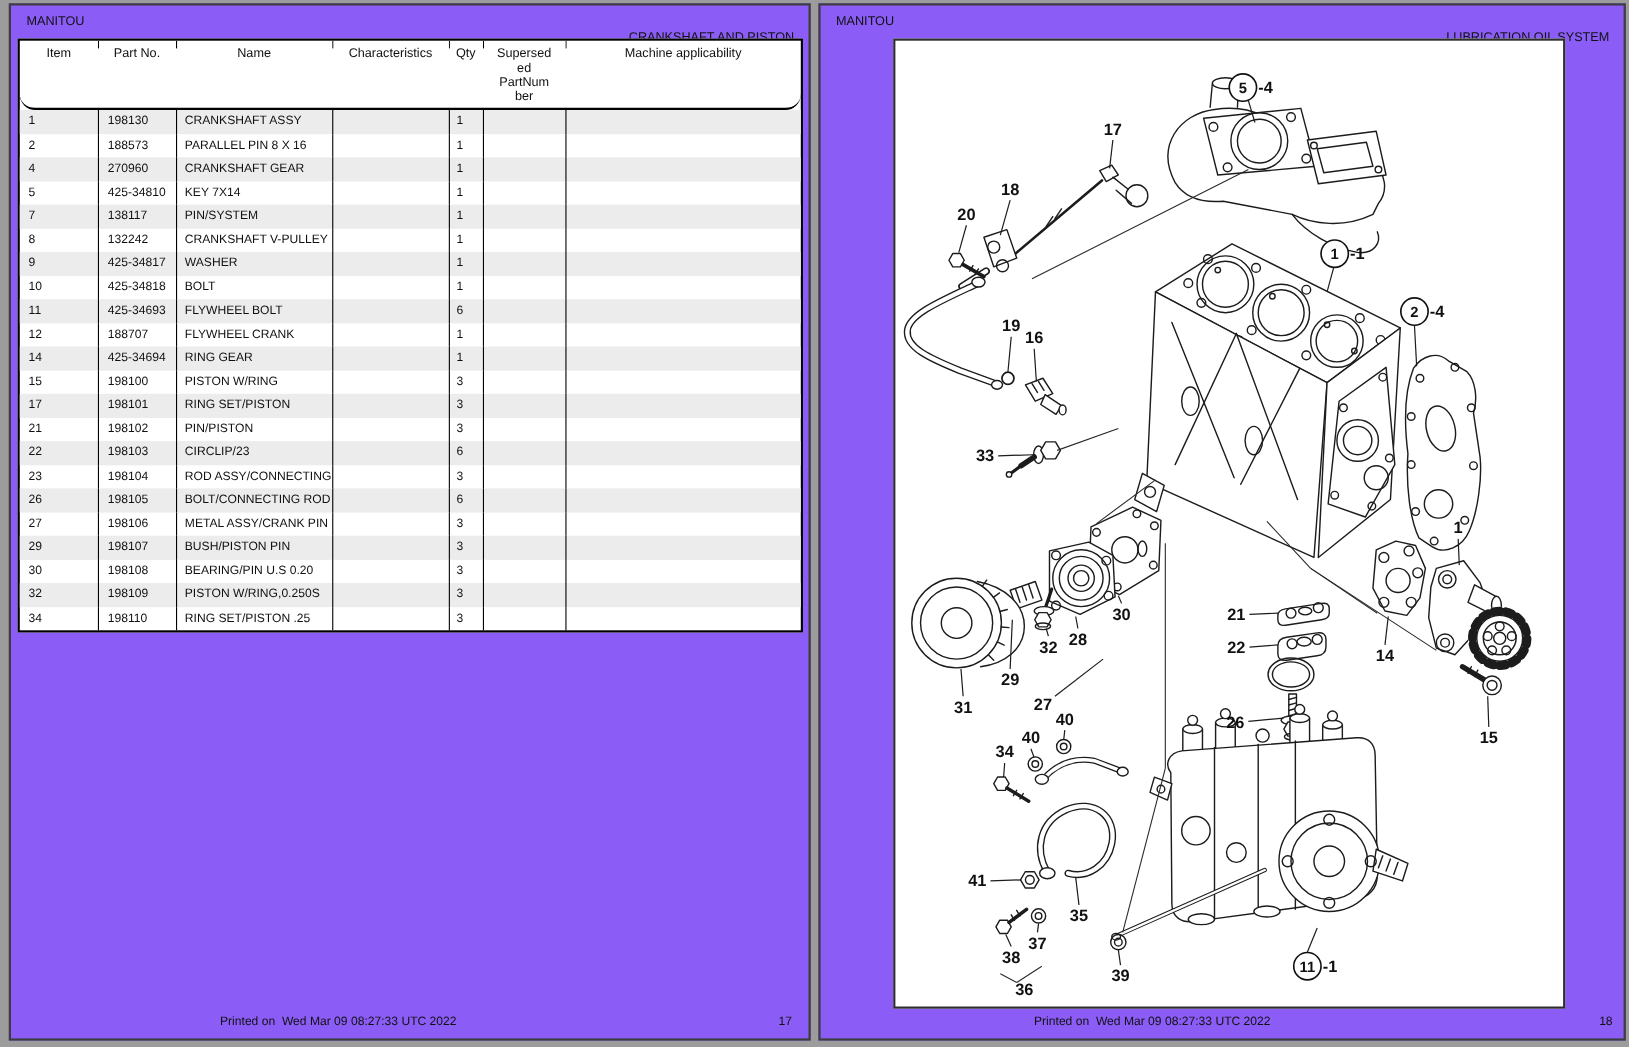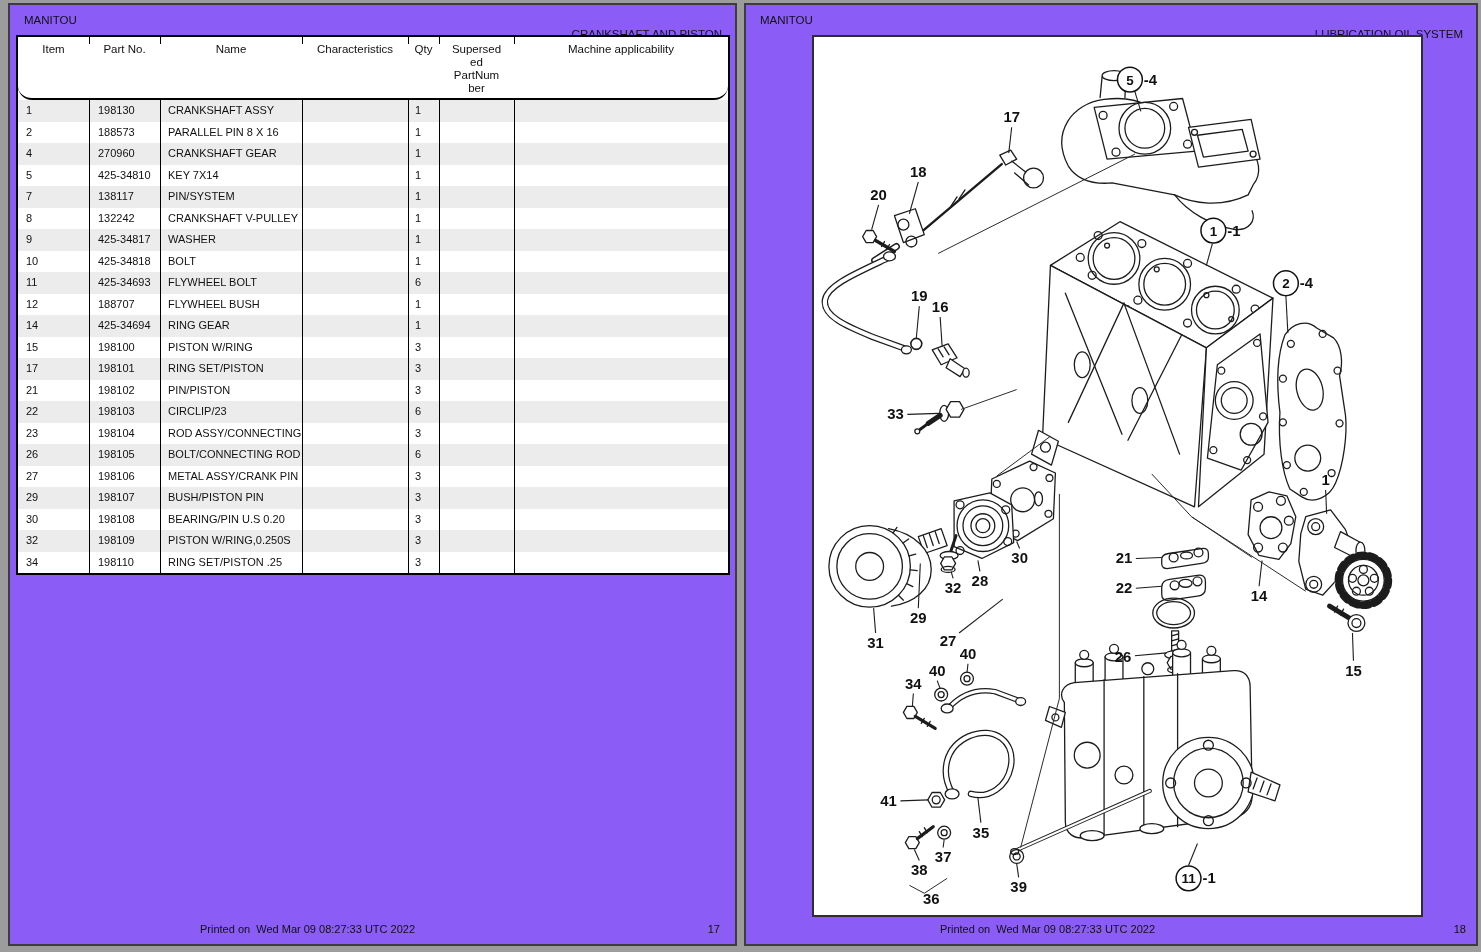--- a/index.html
+++ b/index.html
@@ -165,21 +165,21 @@
           <div class="tcell c1">425-34693</div>
           <div class="tcell c2">FLYWHEEL BOLT</div>
           <div class="tcell c3"></div>
           <div class="tcell c4">6</div>
           <div class="tcell c5"></div>
           <div class="tcell c6"></div>
         </div>
         <div class="trow">
           <div class="tcell c0">12</div>
           <div class="tcell c1">188707</div>
-          <div class="tcell c2">FLYWHEEL BUSH</div>
+          <div class="tcell c2">FLYWHEEL CRANK</div>
           <div class="tcell c3"></div>
           <div class="tcell c4">1</div>
           <div class="tcell c5"></div>
           <div class="tcell c6"></div>
         </div>
         <div class="trow">
           <div class="tcell c0">14</div>
           <div class="tcell c1">425-34694</div>
           <div class="tcell c2">RING GEAR</div>
           <div class="tcell c3"></div>

